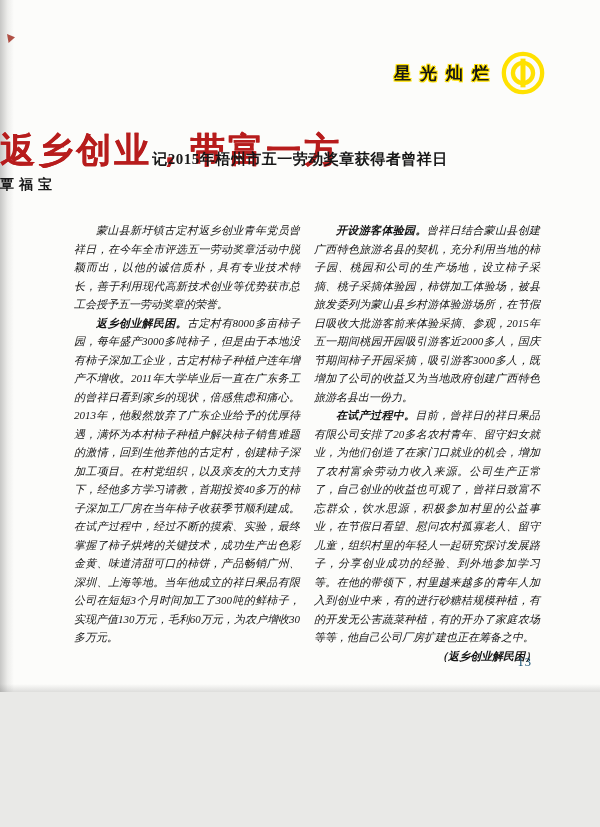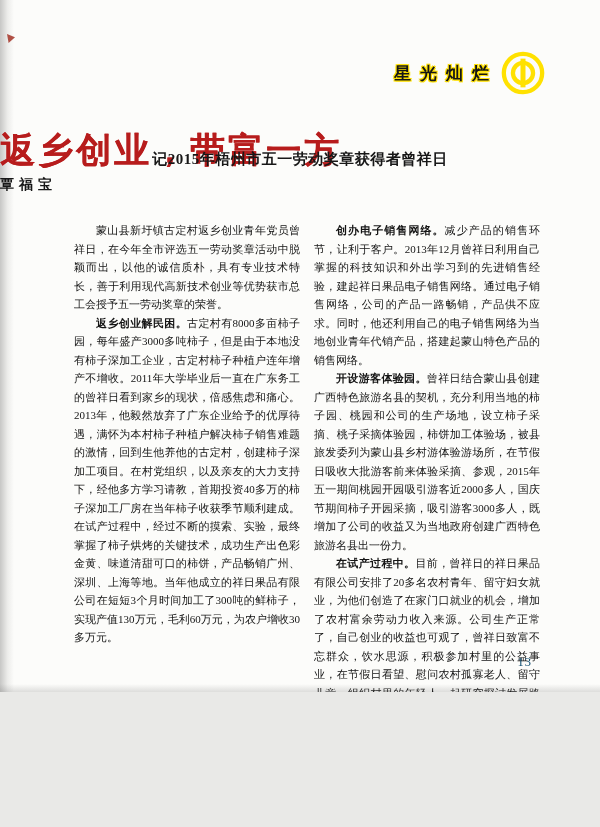--- a/index.html
+++ b/index.html
@@ -45,21 +45,21 @@
     text-align:center;font-size:15px;font-weight:bold;color:#171717;
     letter-spacing:.5px;
   }
   .author{
     position:absolute;top:176px;left:0;width:100%;
     text-align:left;font-size:14px;font-weight:bold;color:#171717;
     letter-spacing:5px;
   }
   .columns{
     position:absolute;top:221px;left:74px;right:60px;bottom:40px;
-    display:flex;gap:14px;
+    display:flex;gap:14px;font-style:italic;
   }
   .col{
     flex:1 1 0;min-width:0;
     font-size:11px;line-height:18.5px;text-align:justify;
     font-weight:500;color:#141414;
   }
   .col p{margin:0;text-indent:2em;}
   .col p b{font-weight:bold;}
   .attribution{
     text-align:right;text-indent:0 !important;padding-right:4px;
@@ -91,21 +91,20 @@
   <div class="subtitle">记2015年梧州市五一劳动奖章获得者曾祥日</div>
 
   <div class="author">覃福宝</div>
 
   <div class="columns">
     <div class="col">
       <p><b></b><span>蒙山县新圩镇古定村返乡创业青年党员曾祥日，在今年全市评选五一劳动奖章活动中脱颖而出，以他的诚信质朴，具有专业技术特长，善于利用现代高新技术创业等优势获市总工会授予五一劳动奖章的荣誉。</span></p>
       <p><b>返乡创业解民困。</b><span>古定村有8000多亩柿子园，每年盛产3000多吨柿子，但是由于本地没有柿子深加工企业，古定村柿子种植户连年增产不增收。2011年大学毕业后一直在广东务工的曾祥日看到家乡的现状，倍感焦虑和痛心。2013年，他毅然放弃了广东企业给予的优厚待遇，满怀为本村柿子种植户解决柿子销售难题的激情，回到生他养他的古定村，创建柿子深加工项目。在村党组织，以及亲友的大力支持下，经他多方学习请教，首期投资40多万的柿子深加工厂房在当年柿子收获季节顺利建成。在试产过程中，经过不断的摸索、实验，最终掌握了柿子烘烤的关键技术，成功生产出色彩金黄、味道清甜可口的柿饼，产品畅销广州、深圳、上海等地。当年他成立的祥日果品有限公司在短短3个月时间加工了300吨的鲜柿子，实现产值130万元，毛利60万元，为农户增收30多万元。</span></p>
     </div>
     <div class="col">
-      <p><b>创办电子销售网络。</b><span>减少产品的销售环节，让利于客户。2013年12月曾祥日利用自己掌握的科技知识和外出学习到的先进销售经验，建起祥日果品电子销售网络。通过电子销售网络，公司的产品一路畅销，产品供不应求。同时，他还利用自己的电子销售网络为当地创业青年代销产品，搭建起蒙山特色产品的销售网络。</span></p>
       <p><b>开设游客体验园。</b><span>曾祥日结合蒙山县创建广西特色旅游名县的契机，充分利用当地的柿子园、桃园和公司的生产场地，设立柿子采摘、桃子采摘体验园，柿饼加工体验场，被县旅发委列为蒙山县乡村游体验游场所，在节假日吸收大批游客前来体验采摘、参观，2015年五一期间桃园开园吸引游客近2000多人，国庆节期间柿子开园采摘，吸引游客3000多人，既增加了公司的收益又为当地政府创建广西特色旅游名县出一份力。</span></p>
       <p><b>在试产过程中。</b><span>目前，曾祥日的祥日果品有限公司安排了20多名农村青年、留守妇女就业，为他们创造了在家门口就业的机会，增加了农村富余劳动力收入来源。公司生产正常了，自己创业的收益也可观了，曾祥日致富不忘群众，饮水思源，积极参加村里的公益事业，在节假日看望、慰问农村孤寡老人、留守儿童，组织村里的年轻人一起研究探讨发展路子，分享创业成功的经验、到外地参加学习等。在他的带领下，村里越来越多的青年人加入到创业中来，有的进行砂糖桔规模种植，有的开发无公害蔬菜种植，有的开办了家庭农场等等，他自己公司厂房扩建也正在筹备之中。</span></p>
       <p class="attribution">（返乡创业解民困）</p>
     </div>
   </div>
 
   <div class="page-number">13</div>
 
 </div>
 

